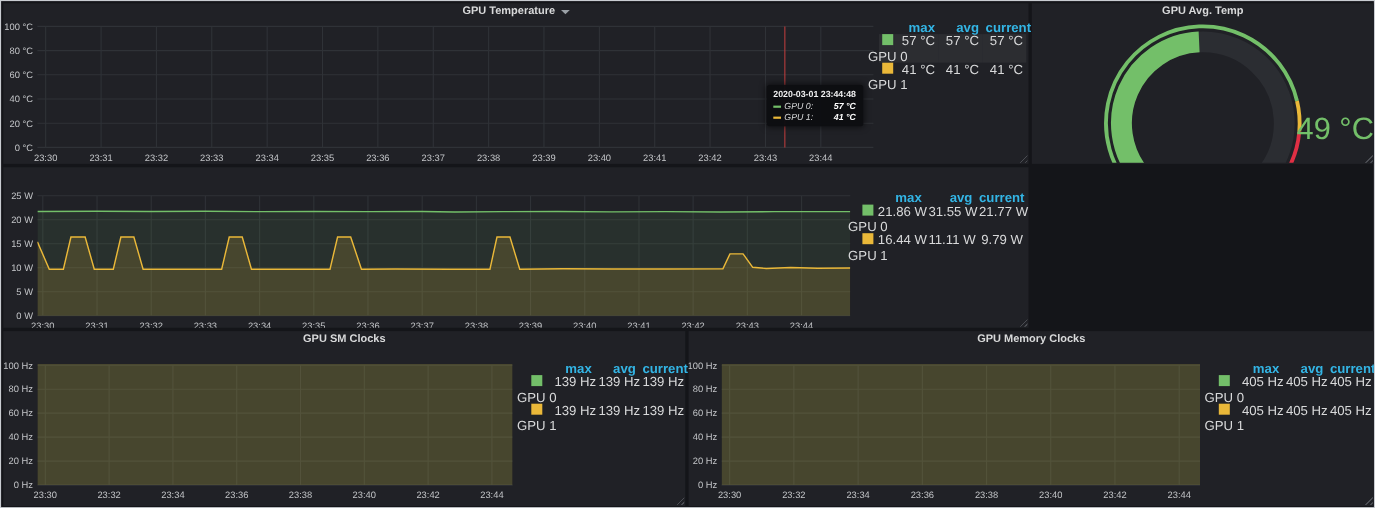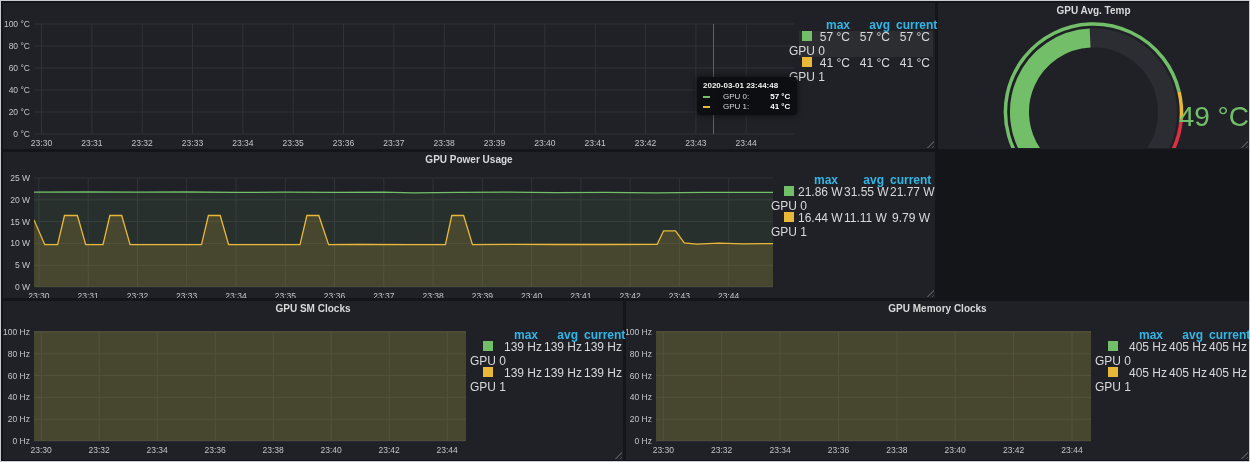--- a/index.html
+++ b/index.html
@@ -13,33 +13,37 @@
   .tick{font-size:8.5px;fill:#c3c5c8;font-family:"Liberation Sans",sans-serif;}
   .legend{position:absolute;font-size:12px;color:#d8d9da;line-height:12px;}
   .legend .lh{color:#33b5e5;font-weight:bold;text-align:right;padding:0 3px;}
   .legend .lv{text-align:right;padding:0 3px;white-space:nowrap;}
   .legend .ln{display:flex;align-items:center;gap:4px;cursor:pointer;white-space:nowrap;padding-left:2px;flex-direction:column;}
   .legend .row-hl{background:rgba(255,255,255,0.055);}
   .swatch{display:inline-block;width:10px;height:2px;flex:0 0 10px;}
   .tooltip{position:absolute;background:rgba(13,14,17,0.96);border-radius:3px;padding:4px 7px 4px 6px;font-size:8px;
     color:#d8d9da;z-index:6;box-shadow:0 0 6px rgba(0,0,0,0.6);white-space:nowrap;}
   .t-time{font-weight:bold;color:#f1f1f2;margin-bottom:2px;}
-  .t-row{display:flex;align-items:center;gap:13px;margin-top:1px;}
+  .t-row{display:flex;align-items:center;gap:3px;margin-top:1px;font-style:italic;}
   .t-dash{display:inline-block;width:7px;height:2px;}
   .t-val{font-weight:bold;color:#ffffff;margin-left:auto;padding-left:8px;}
   .gauge-value{position:absolute;left:12px;right:0;text-align:right;font-weight:normal;z-index:2;}
   .resize-handle{position:absolute;right:1px;bottom:1px;width:8px;height:8px;cursor:nwse-resize;
     background:linear-gradient(315deg,transparent 0 1px,#4b4d53 1px 2px,transparent 2px 4px,#4b4d53 4px 5px,transparent 5px);}
 </style>
 </head>
 <body>
 
 <div class="page">
 
   <div class="panel" style="left:2px;top:2px;width:932px;height:146px;">
+    <div class="panel-header">
+      <span>GPU Temperature</span>
+      <span class="caret"></span>
+    </div>
     <svg class="chart" width="795" height="131" style="left:0;top:14px;">
         <defs>
           <clipPath id="gpu_temperaturecp">
             <rect x="31" y="6" width="760" height="112"></rect>
           </clipPath>
         </defs>
         <line x1="31" y1="7.0" x2="791" y2="7.0" stroke="#2f3237" stroke-width="1"></line>
         <text x="27" y="10.0" text-anchor="end" class="tick">100 °C</text>
         <line x1="31" y1="29.0" x2="791" y2="29.0" stroke="#2f3237" stroke-width="1"></line>
         <text x="27" y="32.0" text-anchor="end" class="tick">80 °C</text>
@@ -129,23 +133,20 @@
         <path d="M 98.8 142.6 A 74 74 0 0 1 152.1 21.1" stroke="#73bf69" stroke-width="19" fill="none"></path>
         <path d="M 88.1 151.6 A 88 88 0 1 1 241.1 74.8" stroke="#73bf69" stroke-width="3.5" fill="none"></path>
         <path d="M 241.1 74.8 A 88 88 0 0 1 243.2 102.5" stroke="#eab839" stroke-width="3.5" fill="none"></path>
         <path d="M 243.2 102.5 A 88 88 0 0 1 222.9 151.6" stroke="#e02f44" stroke-width="3.5" fill="none"></path>
       </svg>
     <div class="gauge-value" style="top:98px;font-size:28px;color:#73bf69;">49 °C</div>
     <div class="resize-handle"></div>
   </div>
 
   <div class="panel" style="left:2px;top:151px;width:932px;height:146px;">
-    <div class="panel-header">
-      <span>GPU Power Usage</span>
-    </div>
     <svg class="chart" width="795" height="132" style="left:0;top:14px;">
         <defs>
           <clipPath id="gpu_powercp">
             <rect x="31" y="11" width="739" height="111"></rect>
           </clipPath>
         </defs>
         <line x1="31" y1="12.0" x2="770" y2="12.0" stroke="#2f3237" stroke-width="1"></line>
         <text x="27" y="15.0" text-anchor="end" class="tick">25 W</text>
         <line x1="31" y1="33.8" x2="770" y2="33.8" stroke="#2f3237" stroke-width="1"></line>
         <text x="27" y="36.8" text-anchor="end" class="tick">20 W</text>

